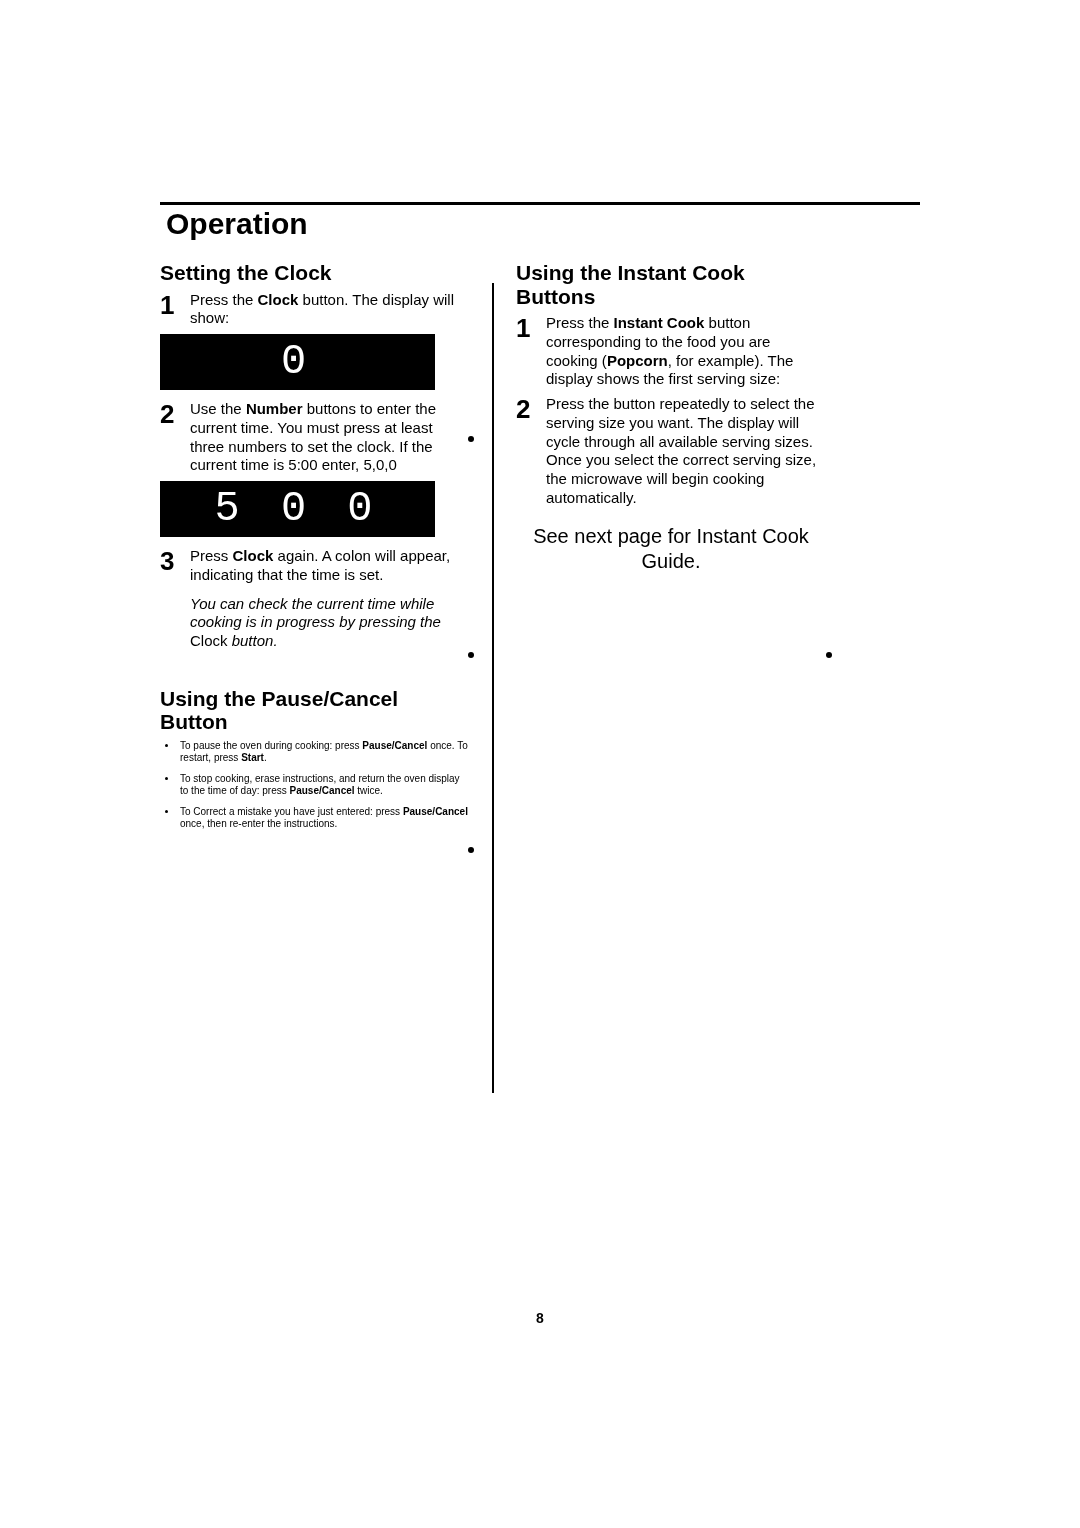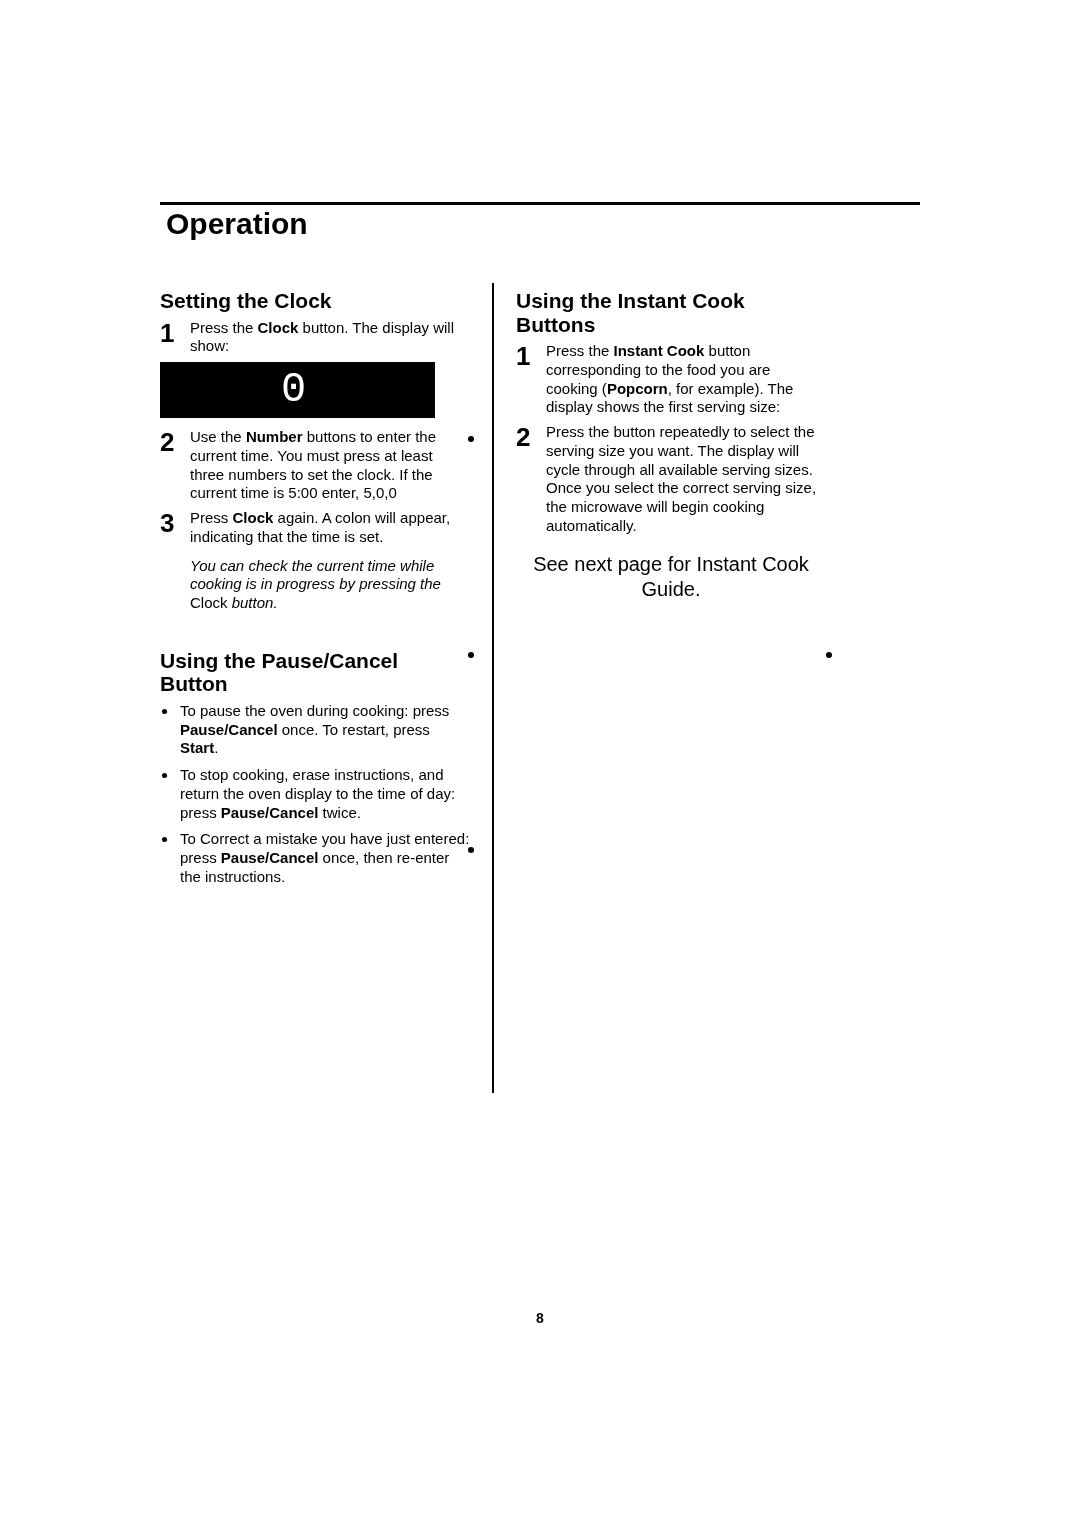--- a/index.html
+++ b/index.html
@@ -27,21 +27,20 @@
     font-weight: bold;
     margin: 0 0 12px 6px;
   }
   .cols {
     display: flex;
   }
   .col {
     width: 310px;
     font-size: 15px;
     line-height: 1.25;
-    margin-top: 28px;
   }
   .col-left { padding-right: 0; }
   .col-right { padding-left: 0; }
   .divider {
     width: 2px;
     background: #000;
     margin: 30px 22px 0 22px;
     align-self: stretch;
   }
   .sec-h {
@@ -83,21 +82,21 @@
   .seg-text { font-family: "Courier New", monospace; }
   .italic { font-style: italic; }
   b { font-weight: bold; }
   ul.bullets {
     margin: 4px 0 0 0;
     padding: 0 0 0 18px;
   }
   ul.bullets li {
     margin: 0 0 8px 0;
     padding-left: 2px;
-    font-size: 15px;
+    font-size: 10px;
     line-height: 1.25;
   }
   .dot {
     position: absolute;
     width: 6px; height: 6px; border-radius: 50%; background: #000;
   }
   .note-big {
     font-size: 20px;
     line-height: 1.25;
     margin-top: 16px;
@@ -136,20 +135,25 @@
       <div class="display-wrap">
         <div class="display big">
           <span class="seg-text">0</span>
         </div>
       </div>
 
       <div class="step">
         <div class="step-num">2</div>
         <div class="step-body">
           <span>Use the </span><b>Number</b><span> buttons to enter the current time. You must press at least three numbers to set the clock. If the current time is 5:00 enter, 5,0,0</span>
+        </div>
+      </div>
+      <div class="display-wrap">
+        <div class="display big">
+          <span class="seg-text">5 0 0</span>
         </div>
       </div>
 
       <div class="step">
         <div class="step-num">3</div>
         <div class="step-body">
           <span>Press </span><b>Clock</b><span> again. A colon will appear, indicating that the time is set.</span>
           <div class="note-block">
             <span class="italic">You can check the current time while cooking is in progress by pressing the</span>
             <span>Clock</span><span class="italic">  button.</span>

